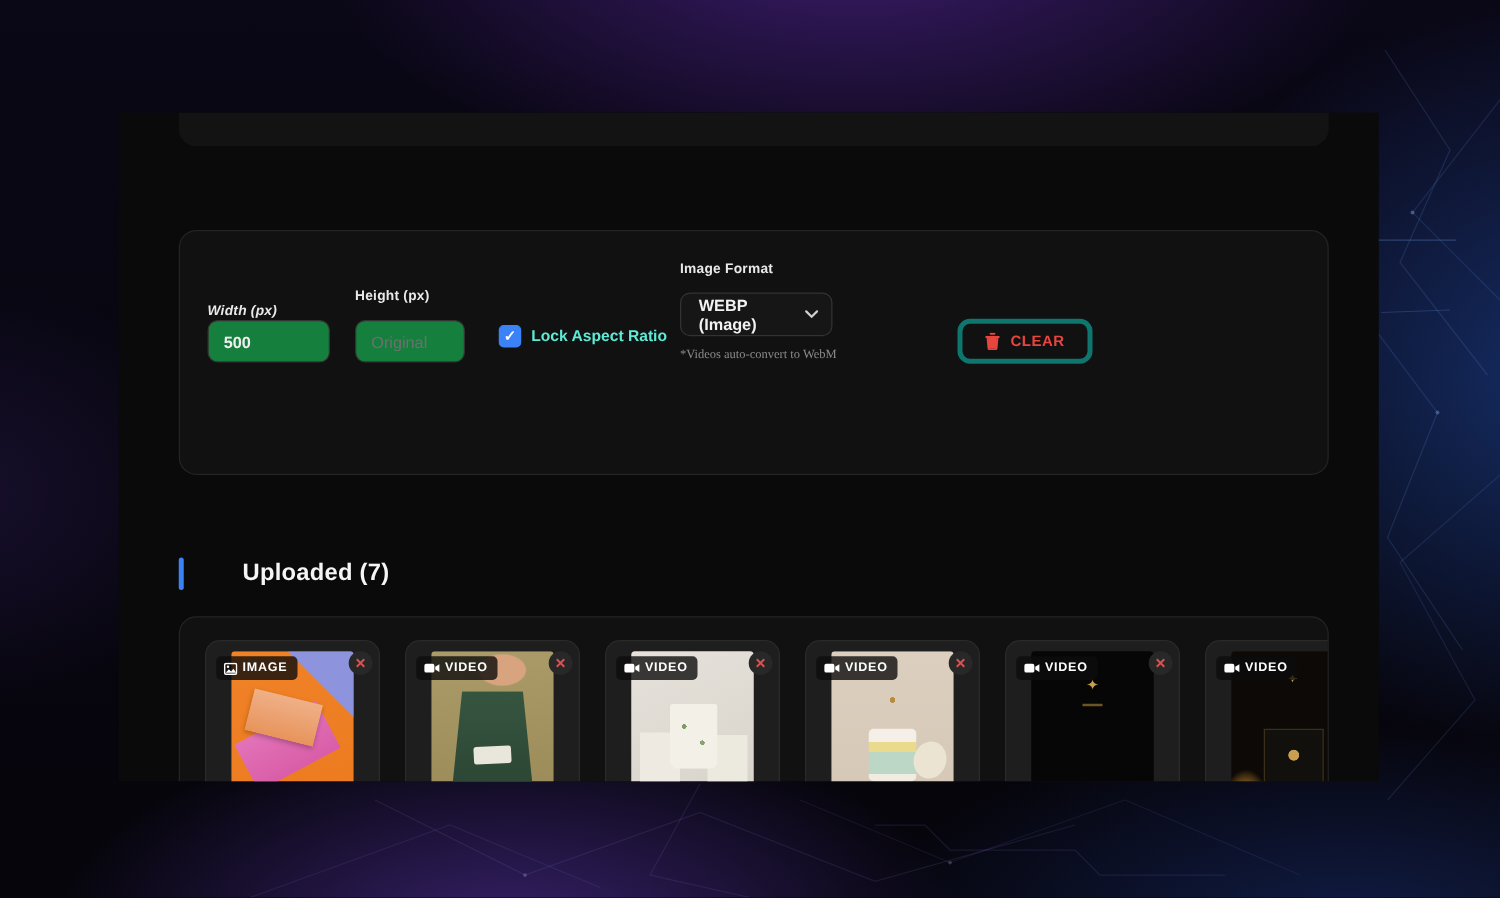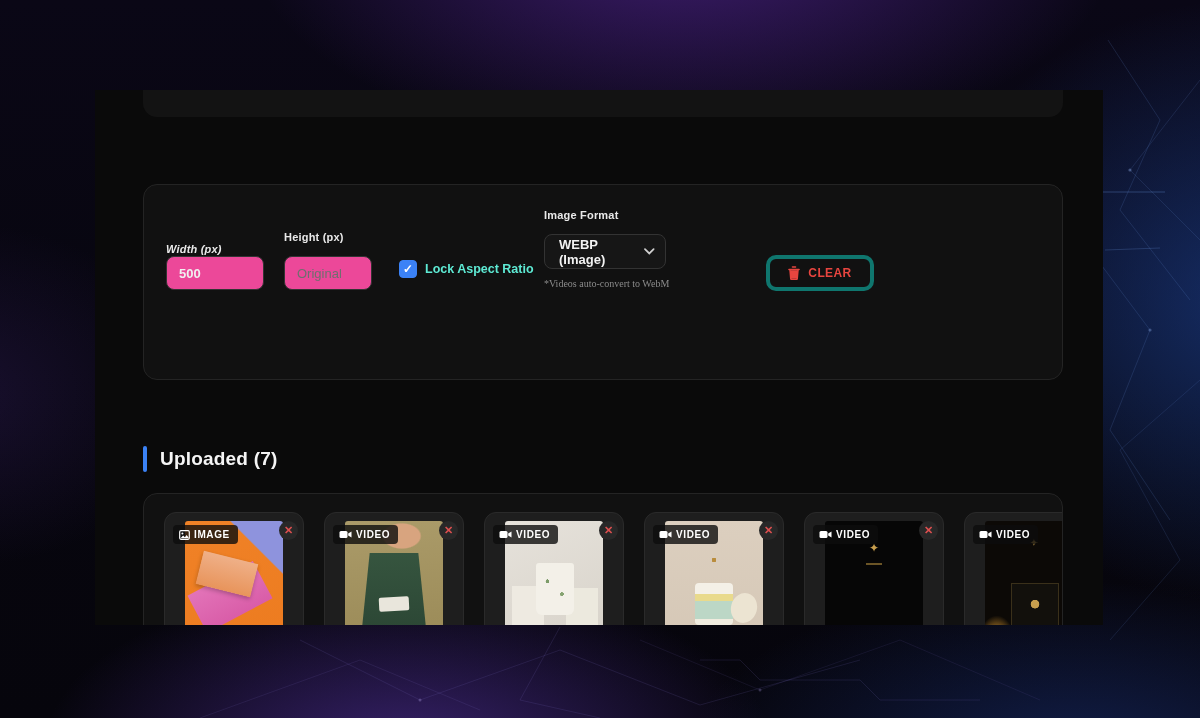--- a/index.html
+++ b/index.html
@@ -28,21 +28,21 @@
     background:#131313; border-radius:0 0 14px 14px;
   }
 
   
   .controls-panel {
     position:absolute; left:48px; top:94px; width:920px; height:196px;
     background:#111111; border:1px solid #242424; border-radius:14px;
   }
   .field-label { position:absolute; font-size:11px; font-weight:bold; color:#e9e9e9; letter-spacing:.2px; }
   .text-input {
-    position:absolute; background:#ec4899; border:1px solid #333333; border-radius:8px;
+    position:absolute; background:#15803d; border:1px solid #333333; border-radius:8px;
     color:#f0f0f0; font-size:13px; font-weight:bold; padding:0 12px; outline:none;
     font-family:"Liberation Sans", sans-serif;
   }
   .text-input::placeholder { color:#6f6f6f; font-weight:normal; }
   .checkbox {
     position:absolute; left:255px; top:75px; width:18px; height:18px; border-radius:4px;
     background:#1b1b1b; border:1px solid #3a3a3a; display:flex; align-items:center; justify-content:center;
     color:#ffffff; font-size:12px; font-weight:bold; cursor:pointer;
   }
   .checkbox.checked { background:#3b82f6; border-color:#3b82f6; }
@@ -62,21 +62,21 @@
   .btn-clear {
     left:622px; top:70px; width:108px; height:36px;
     background:transparent; border:4px solid #0f766e; color:#e8453f; font-size:12px;
   }
   .btn-process {
     left:740px; top:69px; width:153px; height:37px;
     background:#3b82f6; border:none; color:#ffffff; font-size:12.5px;
   }
 
   
-  .section-heading { position:absolute; left:48px; top:355px; display:flex; align-items:center; height:27px; }
+  .section-heading { position:absolute; left:48px; top:355px; display:flex; align-items:center; height:27px;gap:34px; }
   .heading-bar { width:4px; height:26px; background:#3b82f6; border-radius:2px; }
   .heading-text { margin-left:13px; font-size:19px; font-weight:bold; color:#f5f5f5; letter-spacing:.2px; }
 
   .uploaded-panel {
     position:absolute; left:48px; top:403px; width:920px; height:380px;
     background:#111111; border:1px solid #242424; border-radius:14px; overflow:hidden;
   }
   .cards-row { display:flex; gap:20px; padding:18px 0 0 20px; }
   .media-card {
     position:relative; flex:0 0 140px; width:140px; height:330px;

